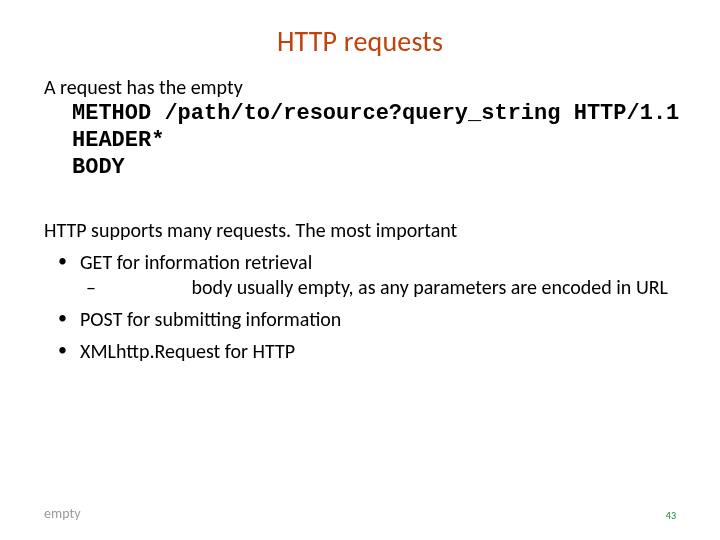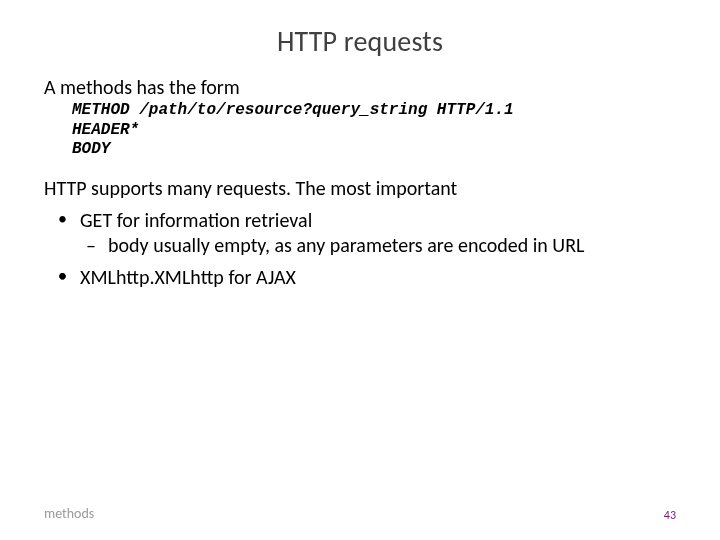--- a/index.html
+++ b/index.html
@@ -16,41 +16,40 @@
   .slide {
     box-sizing: border-box;
     width: 720px;
     height: 540px;
     padding: 24px 44px 20px 44px;
     position: relative;
   }
   .title {
     text-align: center;
     font-size: 28px;
-    color: #404040;
+    color: #c2410c;
     font-weight: 400;
     margin: 0 0 16px 0;
     letter-spacing: 0.2px;
   }
   .body-text {
     font-size: 20px;
     line-height: 1.22;
     color: #000;
   }
   .intro {
     margin: 0 0 2px 0;
   }
   .codeblock {
     font-family: "Courier New", Courier, monospace;
     font-weight: bold;
-    font-style: italic;
-    font-size: 16px;
+    font-size: 22px;
     line-height: 1.22;
     white-space: pre;
-    margin: 0 0 16px 28px;
+    margin: 0 0 36px 28px;
   }
   .lead {
     margin: 0 0 2px 0;
   }
   ul.bullets {
     list-style: none;
     margin: 0;
     padding: 0;
   }
   ul.bullets > li {
@@ -81,20 +80,21 @@
     content: "–";
     position: absolute;
     left: 6px;
     top: 0;
     font-size: 20px;
     line-height: 1.2;
     color: #000;
   }
   .sub {
     margin-left: 24px;
+    text-align: right;
   }
   .sp-before {
     margin-top: 20px;
   }
   .small-bullet > li::before {
     font-size: 14px;
     top: 3px;
   }
   .small-bullet > li {
     padding-left: 28px;
@@ -103,58 +103,59 @@
     position: absolute;
     left: 44px;
     bottom: 18px;
     font-size: 14px;
     color: #9b9b9b;
   }
   .footer-right {
     position: absolute;
     right: 44px;
     bottom: 18px;
-    font-size: 12px;
-    color: #701a75;
+    font-size: 10px;
+    color: #15803d;
   }
 </style>
 </head>
 <body>
 
 <div class="slide">
 
   <h1 class="title">HTTP requests</h1>
 
   <div class="body-text">
 
-    <p class="intro">A methods has the form</p>
+    <p class="intro">A request has the empty</p>
 
     <div class="codeblock"><span>METHOD /path/to/resource?query_string HTTP/1.1</span>
 <span>HEADER*</span>
 <span>BODY</span></div>
 
     <p class="lead">HTTP supports many requests. The most important</p>
 
     <ul class="bullets">
       <li>
         <span>GET for information retrieval</span>
         <ul class="dash sub">
           <li>
             <span>body usually empty, as any parameters are encoded in URL</span>
           </li>
         </ul>
       </li>
       <li>
+        <span>POST for submitting information</span>
       </li>
     </ul>
 
     <ul class="bullets small-bullet sp-before">
       <li>
-        <span>XMLhttp.XMLhttp for AJAX</span>
+        <span>XMLhttp.Request for HTTP</span>
       </li>
     </ul>
 
   </div>
 
-  <div class="footer-left">methods</div>
+  <div class="footer-left">empty</div>
   <div class="footer-right">43</div>
 
 </div>
 
 </body></html>

